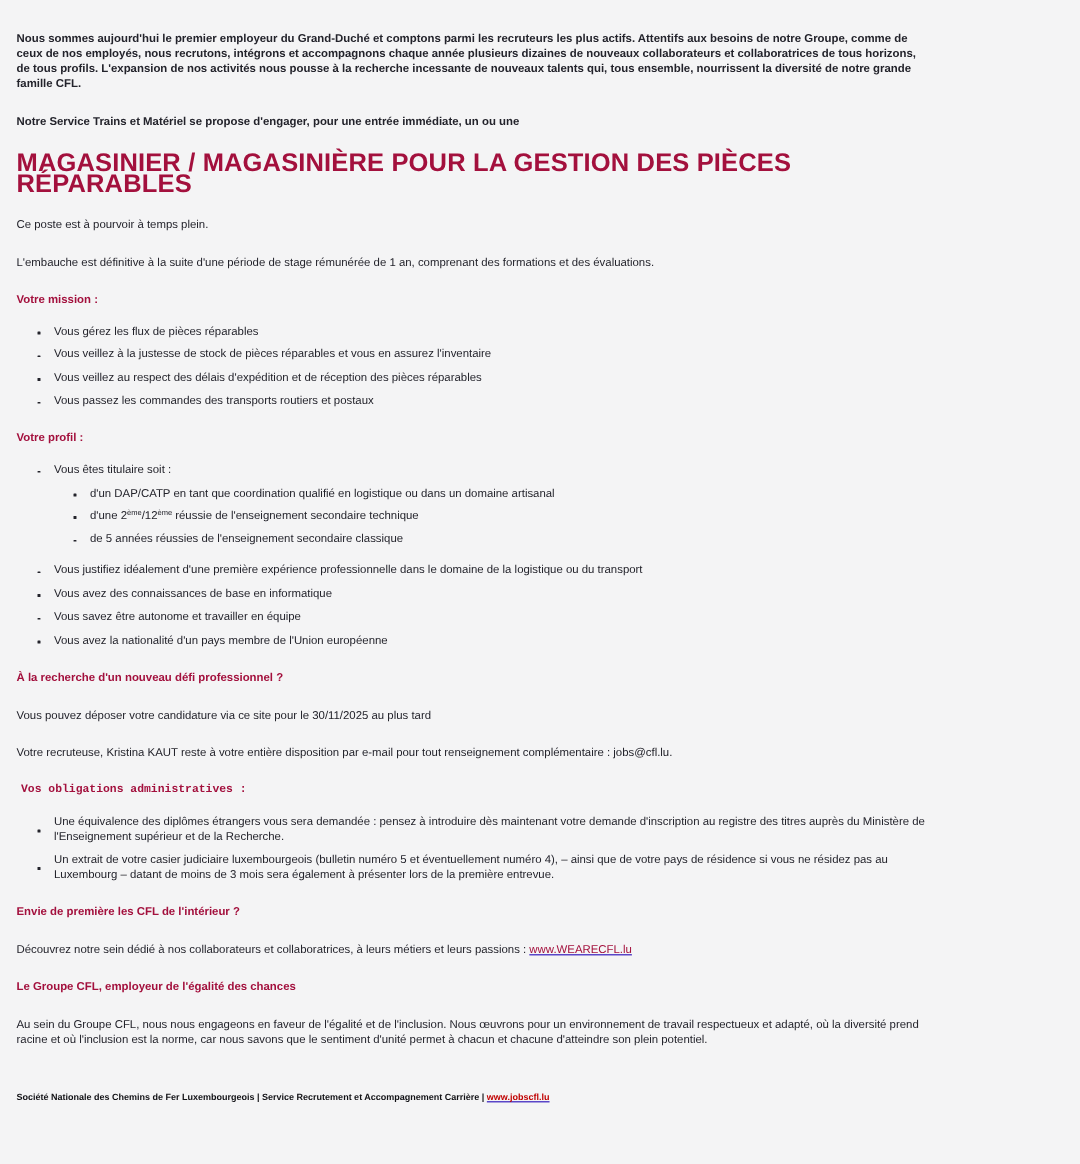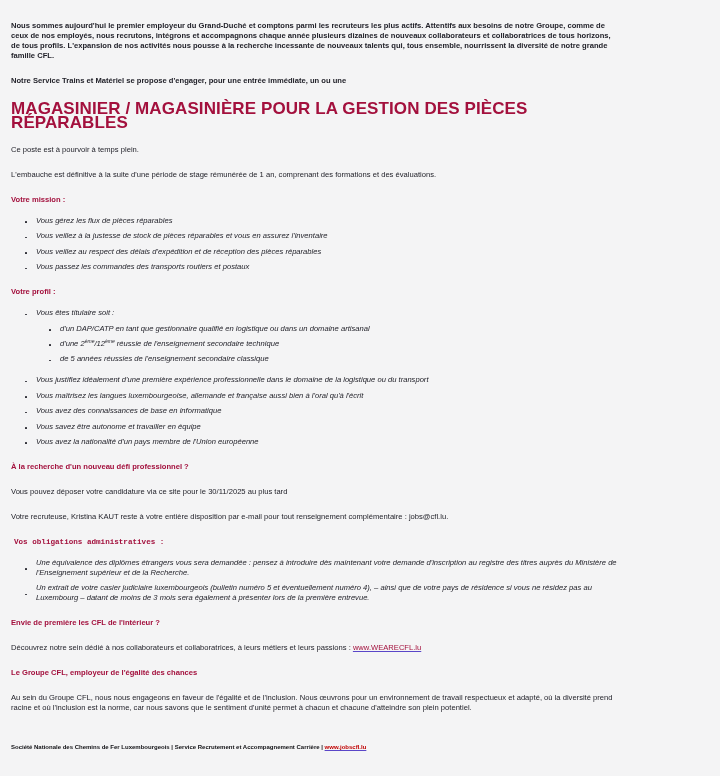--- a/index.html
+++ b/index.html
@@ -23,21 +23,21 @@
     font-size:17px;line-height:14px;font-weight:bold;text-align:left;
     color:var(--accent);margin:16px 0 11px 0;letter-spacing:.1px;
   }
   h2{
     font-size:7.6px;line-height:10px;font-weight:bold;color:var(--accent);
     margin:15px 0 0 0;
   }
   h2.sp-indent{padding-left:3px;font-family:Liberation Mono, monospace;}
   ul{list-style:none;margin:11px 0 0 0;padding:0 0 0 13px;}
   ul.sub{margin:5.4px 0 5.8px 0;padding:0 0 0 37px;}
-  li{margin:0 0 5.4px 0;display:flex;align-items:center;font-style:italic;}
+  li{margin:0 0 5.4px 0;display:flex;align-items:center;}
   .blt{flex:0 0 12px;position:relative;height:10px;}
   .blt::after{
     content:"";position:absolute;left:1px;top:5.4px;width:1.7px;height:1.7px;
     background:var(--text);border-radius:.4px;
   }
   .li-text{flex:1 1 auto;}
   sup{font-size:5px;line-height:0;vertical-align:2.6px;}
   a{color:var(--accent);text-decoration:underline;text-decoration-color:var(--link-underline);cursor:pointer;}
   .footer{
     margin:30px 0 0 0;font-weight:bold;font-size:6px;line-height:8px;color:#101014;
@@ -85,40 +85,36 @@
   <ul>
     <li>
         <span class="blt"></span>
         <span class="li-text">Vous êtes titulaire soit :</span>
       </li>
   </ul>
 
   <ul class="sub">
     <li>
         <span class="blt"></span>
-        <span class="li-text">d'un DAP/CATP en tant que gestionnaire qualifié en logistique ou dans un domaine artisanal</span>
+        <span class="li-text">d'un DAP/CATP en tant que coordination qualifié en logistique ou dans un domaine artisanal</span>
       </li>
     <li>
         <span class="blt"></span>
         <span class="li-text"><span>d'une 2</span><sup>ème</sup><span>/12</span><sup>ème</sup><span> réussie de l'enseignement secondaire technique</span></span>
       </li>
     <li>
         <span class="blt"></span>
         <span class="li-text">de 5 années réussies de l'enseignement secondaire classique</span>
       </li>
   </ul>
 
   <ul>
     <li>
         <span class="blt"></span>
         <span class="li-text">Vous justifiez idéalement d'une première expérience professionnelle dans le domaine de la logistique ou du transport</span>
-      </li>
-    <li>
-        <span class="blt"></span>
-        <span class="li-text">Vous maîtrisez les langues luxembourgeoise, allemande et française aussi bien à l'oral qu'à l'écrit</span>
       </li>
     <li>
         <span class="blt"></span>
         <span class="li-text">Vous avez des connaissances de base en informatique</span>
       </li>
     <li>
         <span class="blt"></span>
         <span class="li-text">Vous savez être autonome et travailler en équipe</span>
       </li>
     <li>

